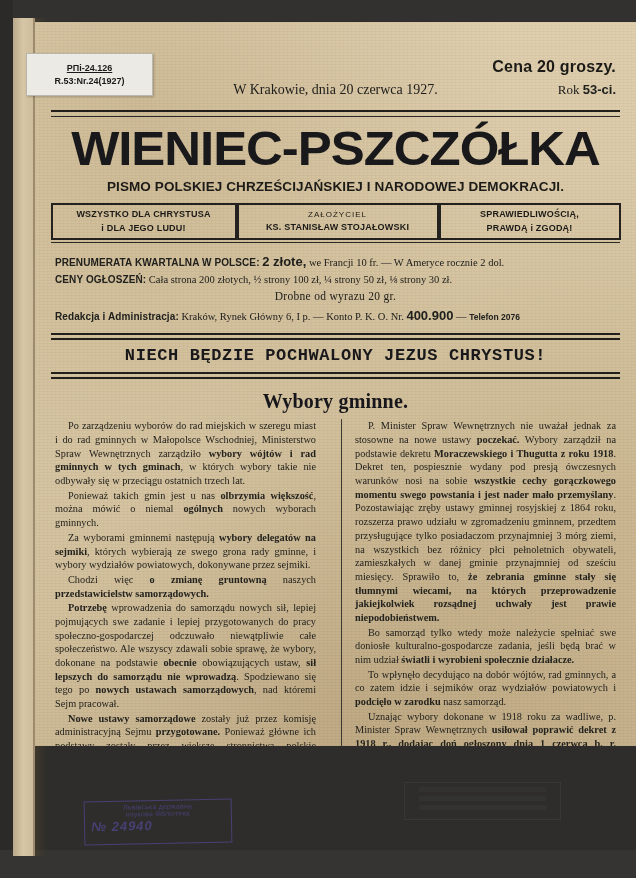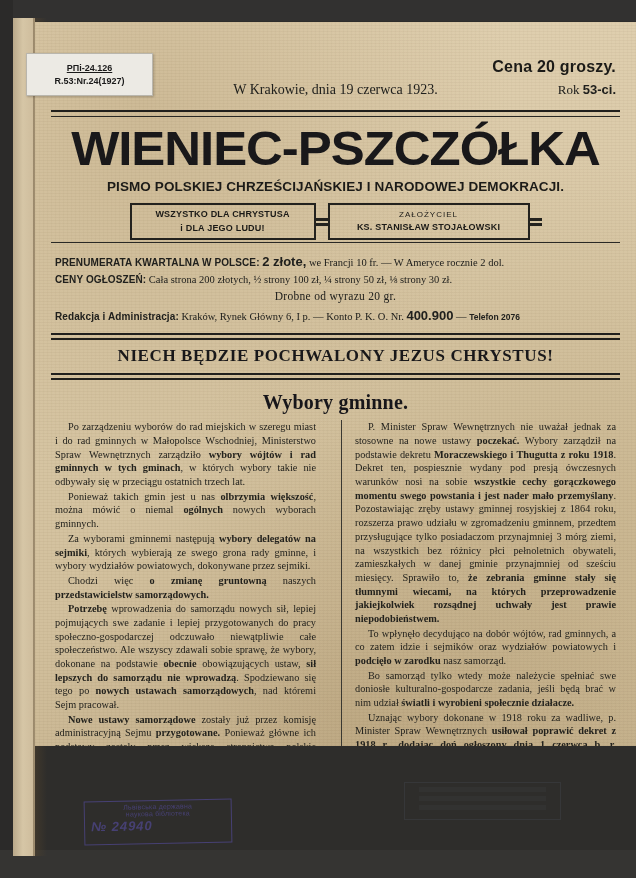--- a/index.html
+++ b/index.html
@@ -96,21 +96,21 @@
   .prices{margin:9px 6px 0 6px;font-size:10.5px;line-height:1.55;}
   .prices .ln{white-space:nowrap;}
   .prices .lbl{font-family:"Liberation Sans",sans-serif;font-weight:bold;font-size:10px;letter-spacing:.1px;}
   .prices .big{font-family:"Liberation Sans",sans-serif;font-weight:bold;font-size:13px;}
   .prices .ctr{text-align:center;font-size:11.5px;letter-spacing:.3px;}
   .prices .tel{font-family:"Liberation Sans",sans-serif;font-weight:bold;font-size:8.5px;}
 
   .rule-triple{margin:7px 2px 0 2px;border-top:2px solid #201f1c;height:3px;border-bottom:2px solid #201f1c;}
 
   .banner{
-    text-align:center;font-family:Liberation Serif, serif;font-weight:bold;
+    text-align:center;font-family:Liberation Mono, monospace;font-weight:bold;
     font-size:17px;letter-spacing:.6px;margin:6px 0 5px 0;color:#19181a;
   }
 
   .headline{
     text-align:center;font-family:"Liberation Serif", serif;font-weight:bold;
     font-size:20px;letter-spacing:.2px;margin:11px 0 6px 0;color:#17161a;
   }
 
   
   .cols{display:flex;margin:2px 6px 0 6px;}
@@ -146,21 +146,21 @@
   <div class="scan-bg-bottom"></div>
   <div class="gutter-strip"></div>
   <div class="gutter-shadow"></div>
 
   <div class="page">
     <div class="paper-inner">
 
       <div class="head-row">
         <div class="head-price">Cena 20 groszy.</div>
         <div class="head-no">Nr. 24</div>
-        <div class="head-city">W Krakowie, dnia 19 czerwca 1923.</div>
+        <div class="head-city">W Krakowie, dnia 20 czerwca 1927.</div>
         <div class="head-year">
           <span>Rok </span><b>53-ci.</b>
         </div>
       </div>
 
       <div class="rule-double"></div>
 
       <div class="masthead">WIENIEC-PSZCZÓŁKA</div>
       <div class="subtitle">PISMO POLSKIEJ CHRZEŚCIJAŃSKIEJ I NARODOWEJ DEMOKRACJI.</div>
 
@@ -174,20 +174,24 @@
             <i></i>
           </div>
         <div class="motto m2">
           <span class="r1">ZAŁOŻYCIEL</span>
           <span class="r2">KS. STANISŁAW STOJAŁOWSKI</span>
         </div>
         <div class="mconn">
             <i></i>
             <i></i>
           </div>
+        <div class="motto m3">
+          <span class="r1">SPRAWIEDLIWOŚCIĄ,</span>
+          <span class="r2">PRAWDĄ i ZGODĄ!</span>
+        </div>
       </div>
 
       <div class="rule-thin"></div>
 
       <div class="prices">
         <div class="ln">
           <span class="lbl">PRENUMERATA KWARTALNA W POLSCE:</span>
           <span class="big">2 złote,</span>
           <span>we Francji 10 fr. — W Ameryce rocznie 2 dol.</span>
         </div>
@@ -212,22 +216,22 @@
         <div class="col left">
             <p>Po zarządzeniu wyborów do rad miejskich w szeregu miast i do rad gminnych w Małopolsce Wschodniej, Ministerstwo Spraw Wewnętrznych zarządziło <b>wybory wójtów i rad gminnych w tych gminach</b>, w których wybory takie nie odbywały się w przeciągu ostatnich trzech lat.</p>
             <p>Ponieważ takich gmin jest u nas <b>olbrzymia większość</b>, można mówić o niemal <b>ogólnych</b> nowych wyborach gminnych.</p>
             <p>Za wyborami gminnemi następują <b>wybory delegatów na sejmiki</b>, których wybierają ze swego grona rady gminne, i wybory wydziałów powiatowych, dokonywane przez sejmiki.</p>
             <p>Chodzi więc <b>o zmianę gruntowną</b> naszych <b>przedstawicielstw samorządowych.</b></p>
             <p><b>Potrzebę</b> wprowadzenia do samorządu nowych sił, lepiej pojmujących swe zadanie i lepiej przygotowanych do pracy społeczno-gospodarczej odczuwało niewątpliwie całe społeczeństwo. Ale wszyscy zdawali sobie sprawę, że wybory, dokonane na podstawie <b>obecnie</b> obowiązujących ustaw, <b>sił lepszych do samorządu nie wprowadzą</b>. Spodziewano się tego po <b>nowych ustawach samorządowych</b>, nad któremi Sejm pracował.</p>
             <p><b>Nowe ustawy samorządowe</b> zostały już przez komisję administracyjną Sejmu <b>przygotowane.</b> Ponieważ główne ich podstawy zostały przez większe stronnictwa polskie <b>uzgodnione</b> — należało się spodziewać, że w najbliższym czasie ustawy te <b>zostaną uchwalone.</b></p>
           </div>
         <div class="col right">
             <p>P. Minister Spraw Wewnętrznych nie uważał jednak za stosowne na nowe ustawy <b>poczekać.</b> Wybory zarządził na podstawie dekretu <b>Moraczewskiego i Thugutta z roku 1918</b>. Dekret ten, pospiesznie wydany pod presją ówczesnych warunków nosi na sobie <b>wszystkie cechy gorączkowego momentu swego powstania i jest nader mało przemyślany</b>. Pozostawiając zręby ustawy gminnej rosyjskiej z 1864 roku, rozszerza prawo udziału w zgromadzeniu gminnem, przedtem przysługujące tylko posiadaczom przynajmniej 3 mórg ziemi, na wszystkich bez różnicy płci pełnoletnich obywateli, zamieszkałych w danej gminie przynajmniej od sześciu miesięcy. Sprawiło to, <b>że zebrania gminne stały się tłumnymi wiecami, na których przeprowadzenie jakiejkolwiek rozsądnej uchwały jest prawie niepodobieństwem.</b></p>
+            <p>Bo samorząd tylko wtedy może należycie spełniać swe doniosłe kulturalno-gospodarcze zadania, jeśli będą brać w nim udział <b>światli i wyrobieni społecznie działacze.</b></p>
             <p>To wpłynęło decydująco na dobór wójtów, rad gminnych, a co zatem idzie i sejmików oraz wydziałów powiatowych i <b>podcięło w zarodku</b> nasz samorząd.</p>
-            <p>Bo samorząd tylko wtedy może należycie spełniać swe doniosłe kulturalno-gospodarcze zadania, jeśli będą brać w nim udział <b>światli i wyrobieni społecznie działacze.</b></p>
             <p>Uznając wybory dokonane w 1918 roku za wadliwe, p. Minister Spraw Wewnętrznych <b>usiłował poprawić dekret z 1918 r., dodając doń ogłoszony dnia 1 czerwca b. r. regulamin.</b> Regulamin ten nie wiele poprawia sytuację. Wprowadza wybory tajne, kartkami, przyczem <b>niepiśmiennym</b> mają wypełniać osoby trzecie, co już stwarza <b>wielką możliwość do nadużyć. Główna przyczyna zła — tłumne zebranie gminne — pozostała bez zmiany.</b></p>
           </div>
       </div>
 
     </div>
   </div>
 
   <div class="call-label">
     <span class="l1">РПi-24.126</span>
     <span>R.53:Nr.24(1927)</span>

